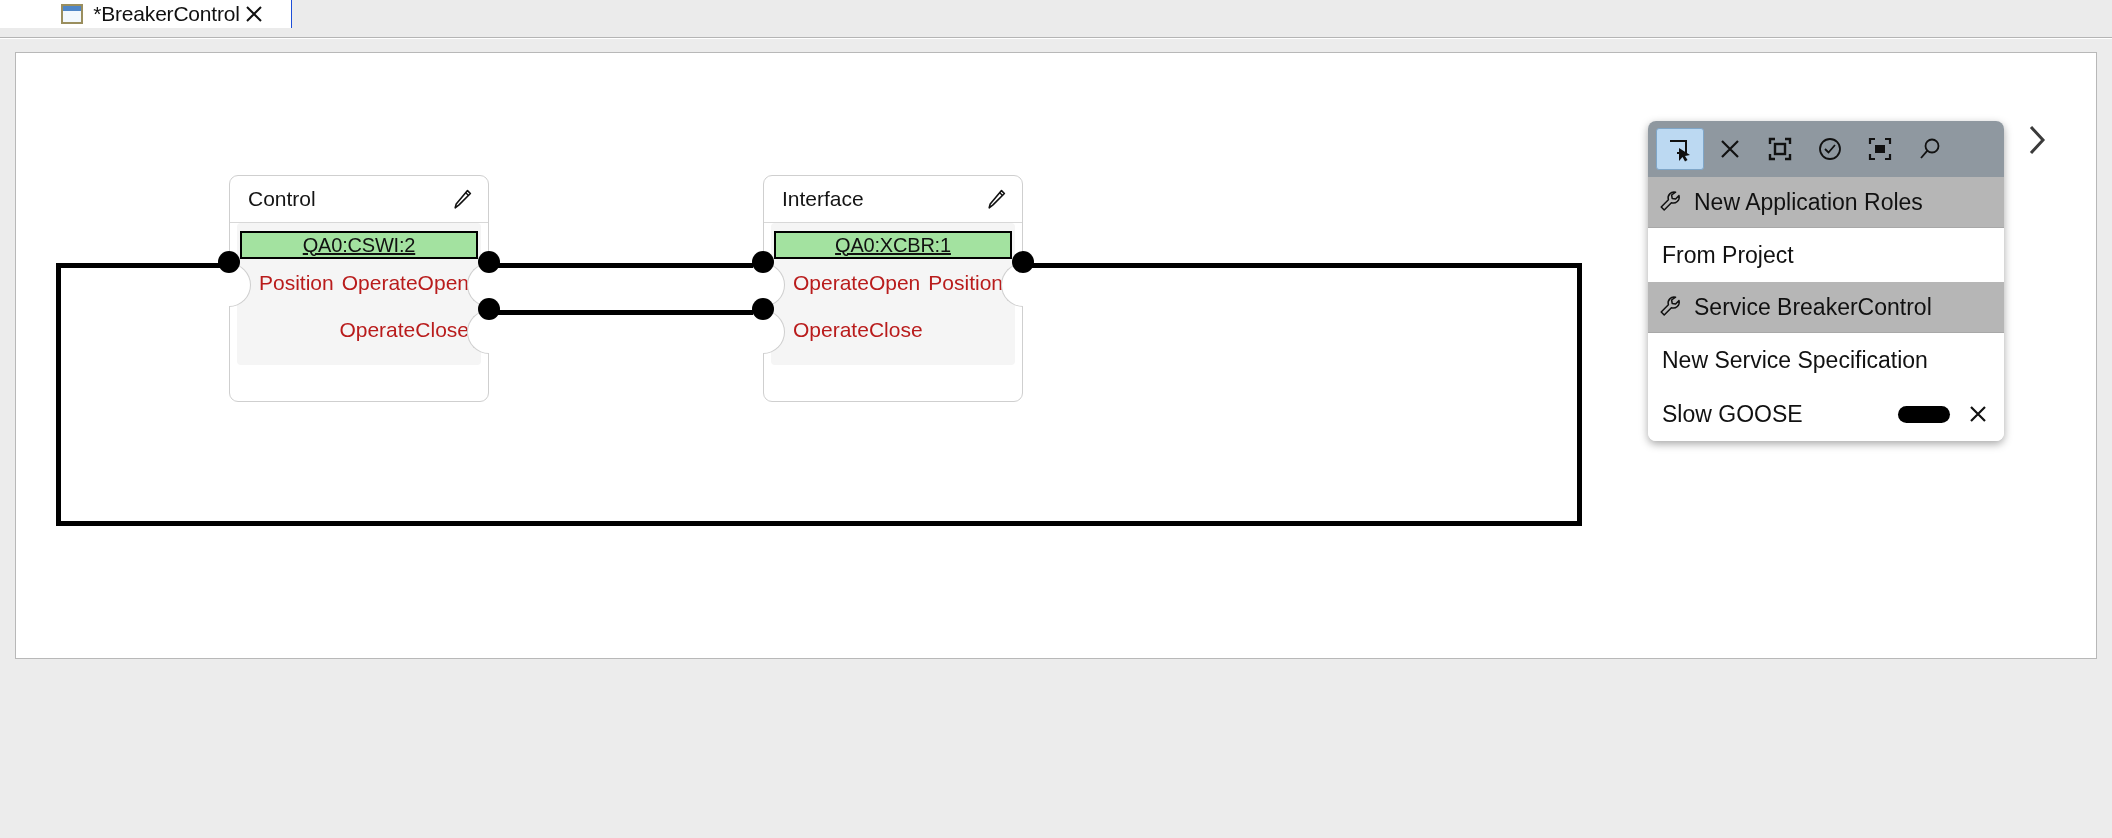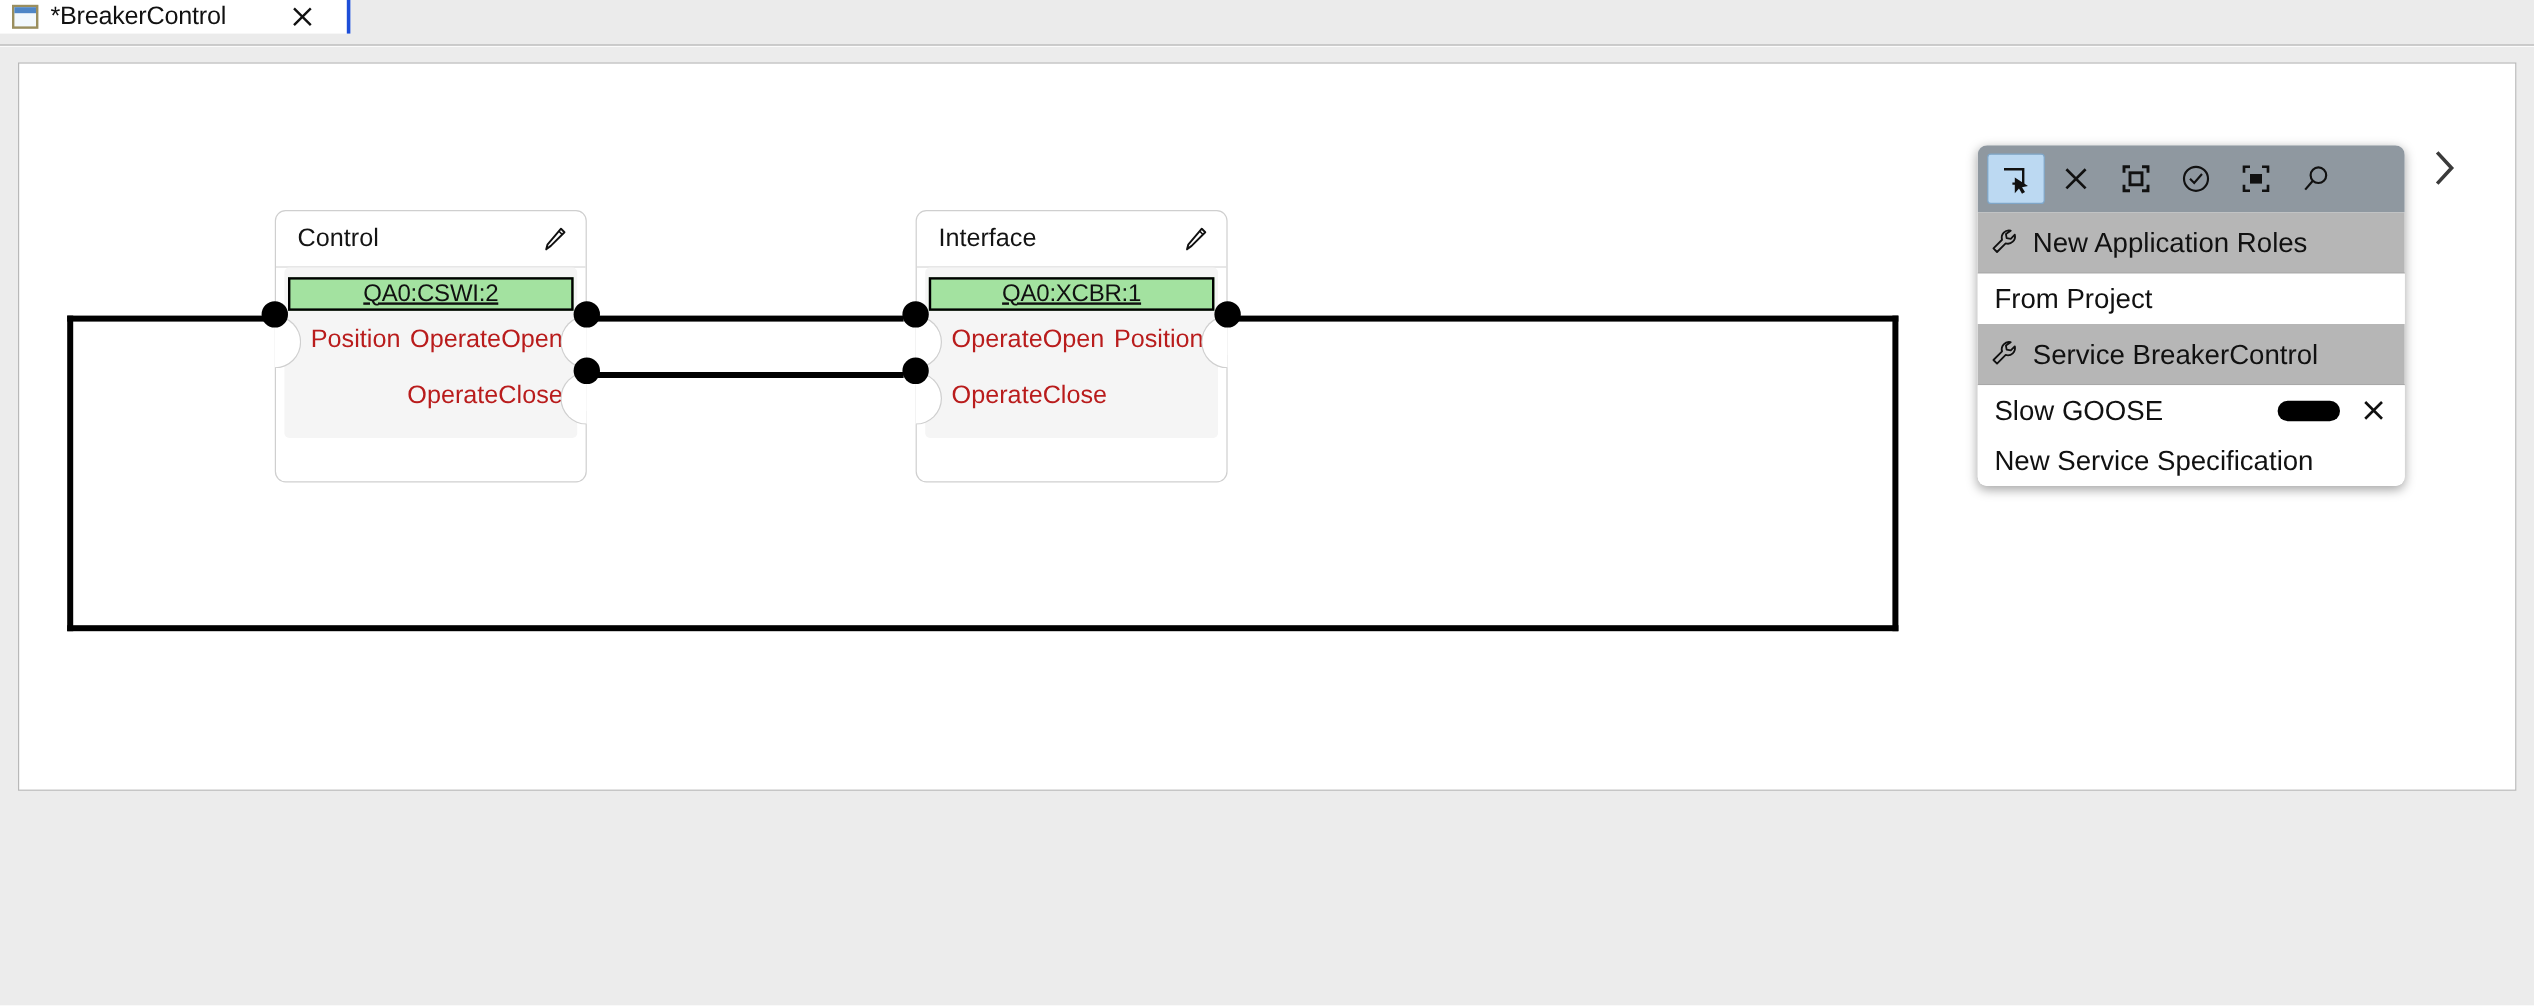--- a/index.html
+++ b/index.html
@@ -16,24 +16,25 @@
     position: absolute; left: 0; top: 0;
     width: 2112px; height: 38px;
     background: #ebebeb;
     border-bottom: 1px solid #b4b4b4;
     box-sizing: border-box;
   }
   .tab {
     position: absolute; left: 0; top: 0;
     height: 28px; width: 292px;
     background: #ffffff;
-    border-right: 3px solid #1d4ed8;
+    border-right: 1px solid #1d4ed8;
     box-sizing: border-box;
     display: flex; align-items: center;
     padding-left: 10px;
+    justify-content: center;
   }
   .tab-icon { width: 22px; height: 20px; position: relative; flex: 0 0 auto; }
   .tab-icon .frame {
     position: absolute; left: 0; top: 0; width: 22px; height: 20px;
     border: 2px solid #9a8e5e; box-sizing: border-box; background: #f2f8fd;
   }
   .tab-icon .bar {
     position: absolute; left: 2px; top: 2px; width: 18px; height: 5px;
     background: #4f86c6;
   }
@@ -163,21 +164,21 @@
     background: #b6b6b6;
     height: 50px;
     display: flex; align-items: center;
     padding-left: 10px;
     gap: 10px;
     border-bottom: 1px solid #a8a8a8;
   }
   .pal-section-label { font-size: 23px; color: #111; white-space: nowrap; }
   .pal-item {
     background: #ffffff;
-    height: 42px;
+    height: 54px;
     display: flex; align-items: center;
     padding: 0 16px 0 14px;
     font-size: 23px; color: #111;
     position: relative;
   }
   .pal-item .label { white-space: nowrap; }
   .pal-item .spacer { flex: 1 1 auto; }
   .pill {
     width: 52px; height: 17px;
     border-radius: 9px;
@@ -351,32 +352,32 @@
 
     <div class="pal-section">
       <span>
         <svg width="26" height="26" viewBox="0 0 26 26">
           <path d="M17.6 3.2 a6 6 0 0 0 -7.2 7.6 L3.2 18 l3 3 l7.2 -7.2 a6 6 0 0 0 7.6 -7.2 l-3.4 3.4 l-3.4 -0.6 l-0.6 -3.4 Z" fill="none" stroke="#111" stroke-width="1.5" stroke-linejoin="round"></path>
         </svg>
       </span>
       <span class="pal-section-label">Service BreakerControl</span>
     </div>
     <div class="pal-item">
+      <span class="label">New Service Specification</span>
+    </div>
+    <div class="pal-item">
       <span class="label">Slow GOOSE</span>
       <span class="spacer"></span>
       <span class="pill"></span>
       <span class="x-del">
         <svg width="20" height="20" viewBox="0 0 20 20">
           <path d="M3 3 L17 17 M17 3 L3 17" stroke="#111" stroke-width="2.2" fill="none"></path>
         </svg>
       </span>
     </div>
-    <div class="pal-item">
-      <span class="label">New Service Specification</span>
-    </div>
   </div>
 
   <span class="chevron-collapse">
     <svg width="26" height="34" viewBox="0 0 26 34">
       <path d="M7 4 L19 17 L7 30" fill="none" stroke="#3b3b3b" stroke-width="3"></path>
     </svg>
   </span>
 
 </div>
 

